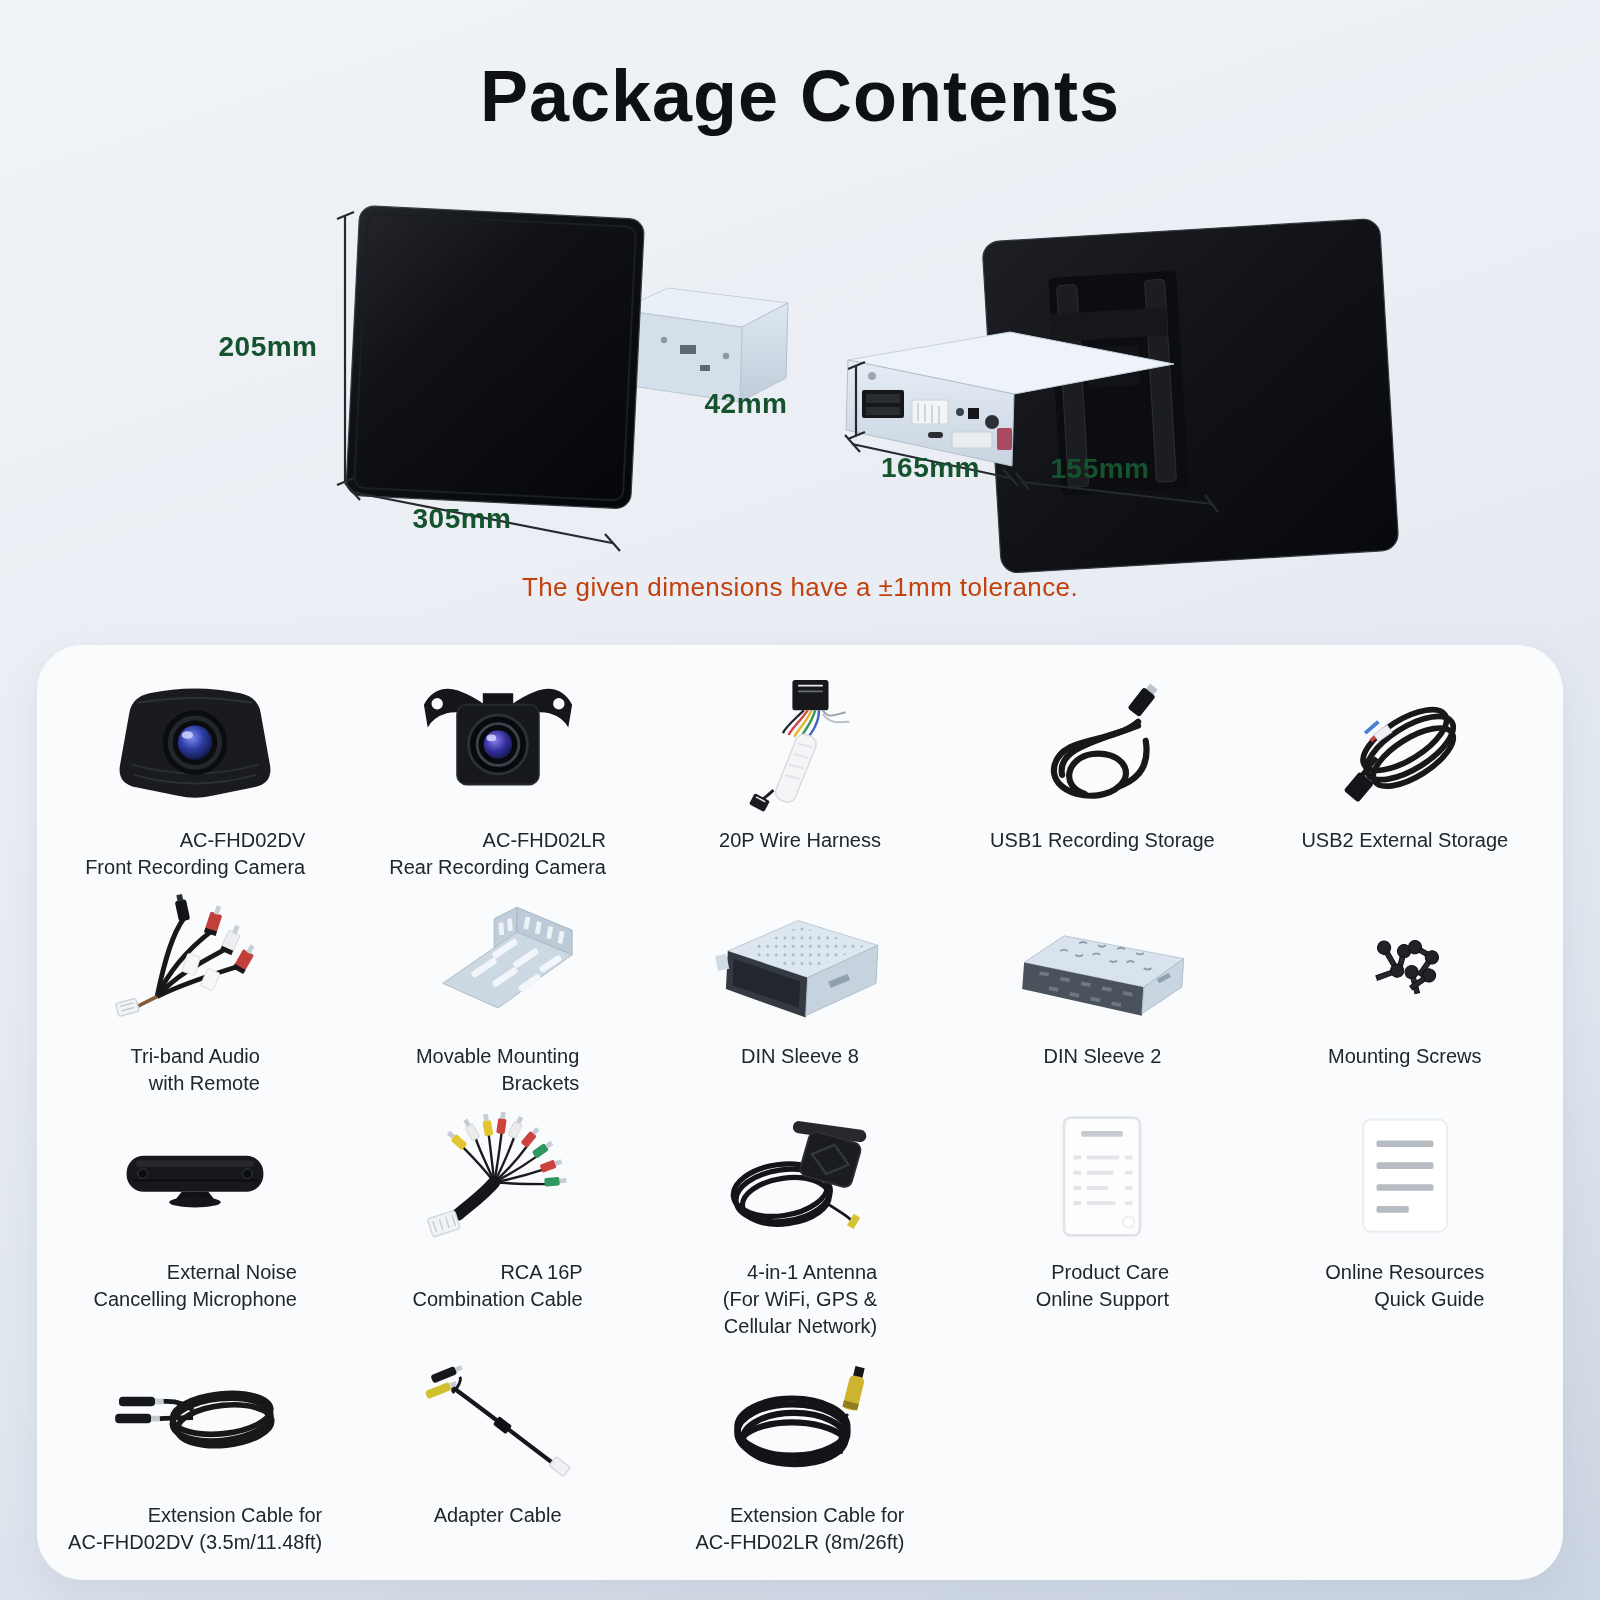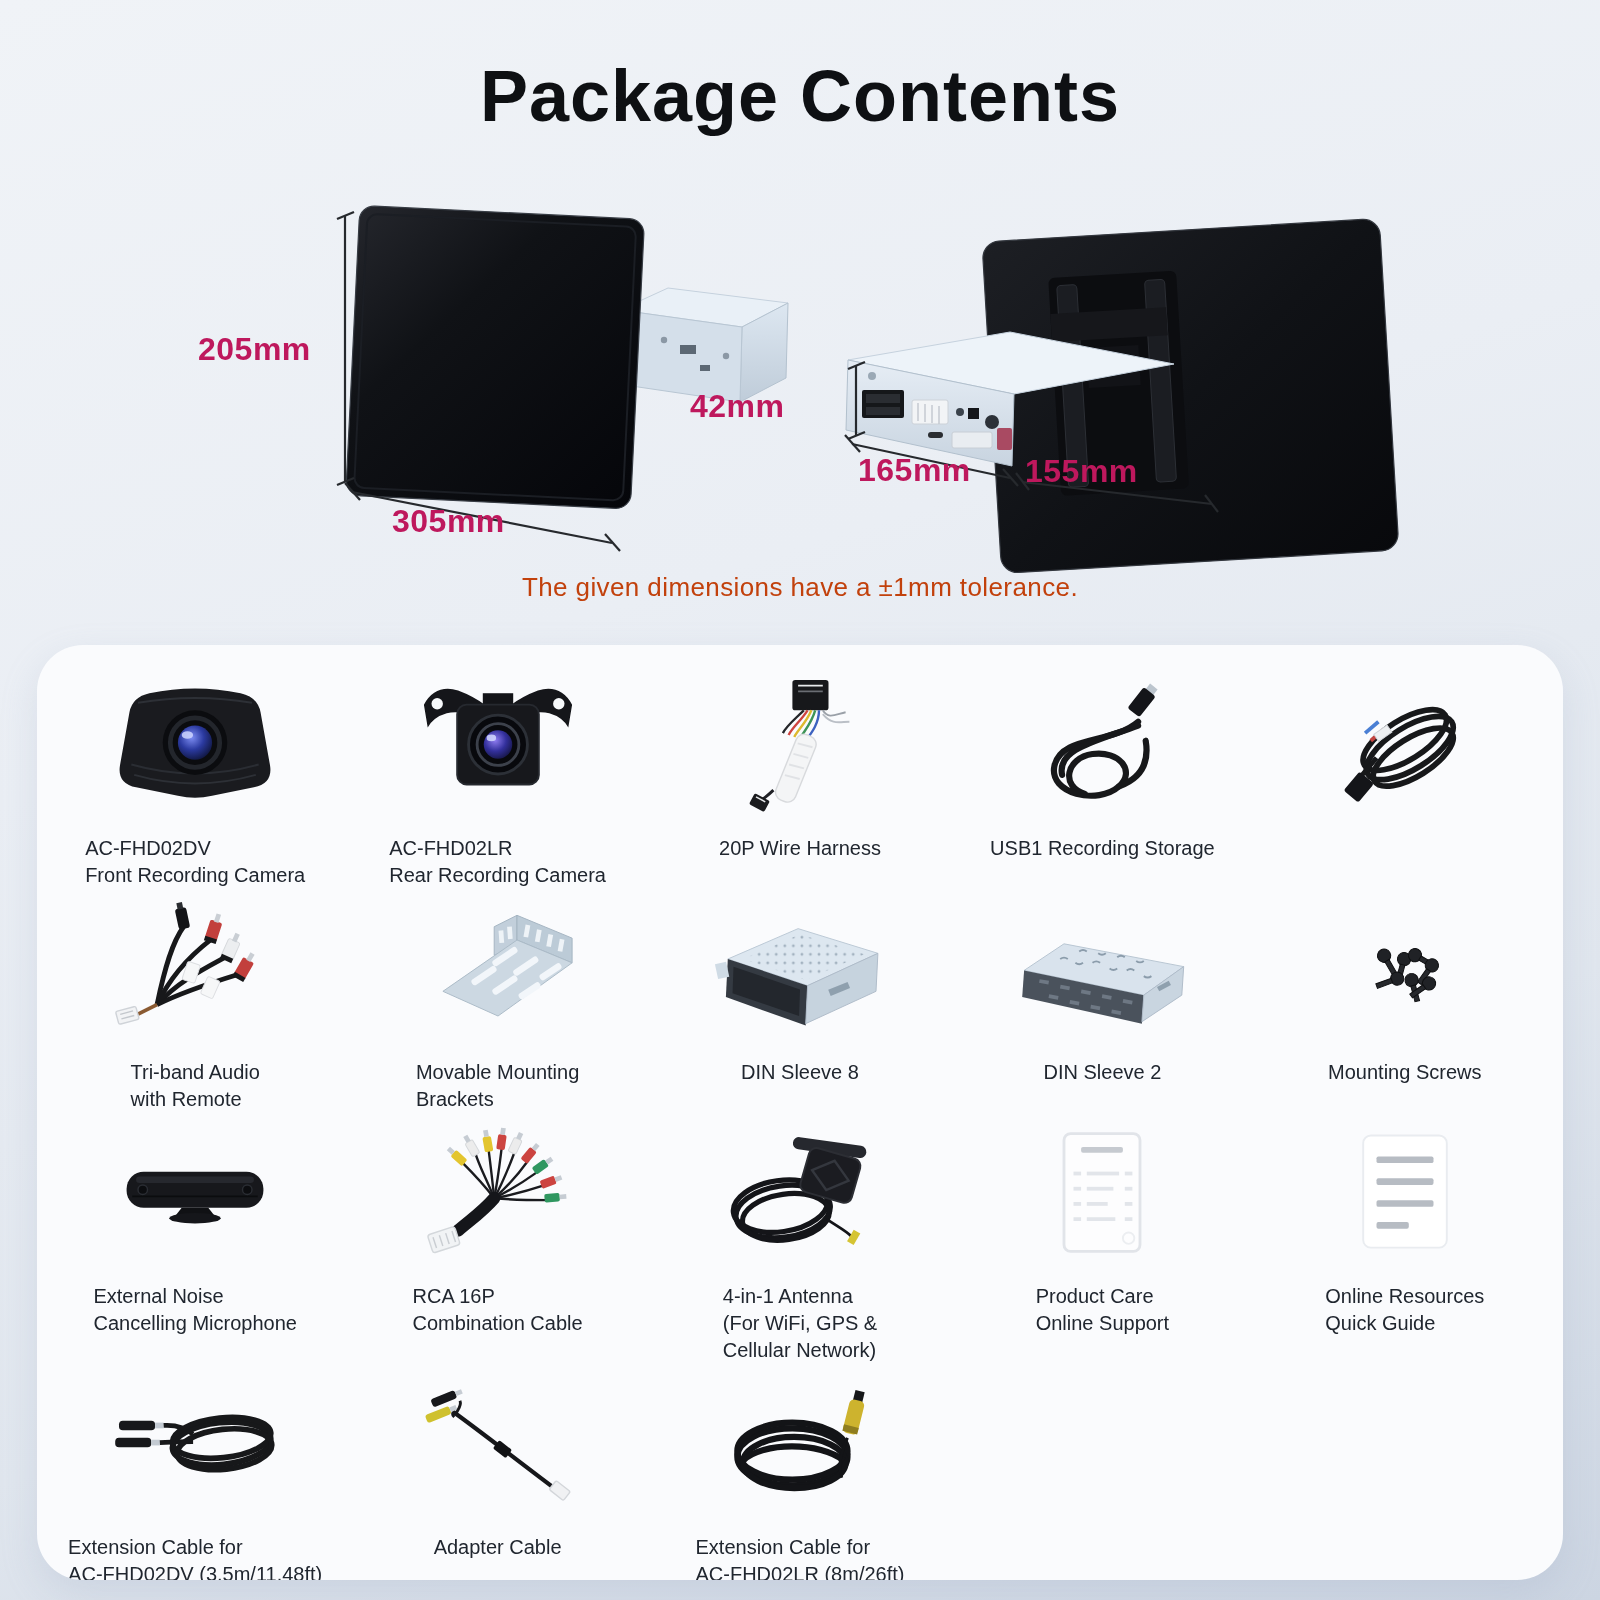--- a/index.html
+++ b/index.html
@@ -7,42 +7,42 @@
     width:1600px;height:1600px;position:relative;overflow:hidden;
     font-family:"Liberation Sans",sans-serif;
     background:linear-gradient(162deg,#f0f3f7 0%,#eaeef4 38%,#e0e6ee 70%,#ccd5e2 100%);
   }
   .title{
     position:absolute;top:55px;left:0;width:100%;text-align:center;
     font-size:72px;font-weight:800;color:#0e1013;letter-spacing:1px;
   }
   .hero{position:absolute;top:170px;left:0;width:1600px;height:440px;}
   .dim-label{
-    position:absolute;font-size:32px;font-weight:700;color:#be185d;
-    letter-spacing:.5px;
+    position:absolute;font-size:28px;font-weight:700;color:#14532d;
+    text-align:center;letter-spacing:.5px;
   }
   .note{
     position:absolute;top:572px;left:0;width:100%;text-align:center;
     font-size:26px;color:#c2410c;letter-spacing:.4px;
   }
   .card{
     position:absolute;left:37px;top:645px;width:1526px;height:935px;
     background:#fafbfd;border-radius:46px;
     box-shadow:0 14px 36px rgba(150,165,190,.22);
     overflow:hidden;
   }
   .grid{
     display:grid;grid-template-columns:repeat(5,1fr);
     padding:26px 10px 0 10px;row-gap:6px;column-gap:6px;
   }
   .item{display:flex;flex-direction:column;align-items:center;}
   .icon-box{height:148px;display:flex;align-items:center;justify-content:center;}
   .caption{
-    margin-top:16px;font-size:20px;line-height:1.35;color:#20262f;
-    text-align:left;white-space:pre-line;min-height:54px;font-weight:500;
+    margin-top:8px;font-size:20px;line-height:1.35;color:#20262f;
+    text-align:right;white-space:pre-line;min-height:54px;font-weight:500;
   }
 </style>
 </head>
 <body>
 
 <div class="title">Package Contents</div>
 
 <svg class="hero" viewBox="0 0 1600 440" width="1600" height="440">
   <defs>
     <linearGradient id="scrL" x1="0" y1="0" x2="1" y2="1">
@@ -256,20 +256,21 @@
           <line x1="64" y1="68" x2="78" y2="56" stroke="#c4453f" stroke-width="4"></line>
           <g transform="rotate(-35 76 60)">
               <rect x="68" y="56" width="17" height="9" fill="#eef0f2" stroke="#d2d5d9" stroke-width="1"></rect>
             </g>
           <path d="M70 86 C62 96 56 102 52 108" fill="none" stroke="#17181a" stroke-width="5"></path>
           <g transform="rotate(40 52 116)">
               <rect x="42" y="104" width="20" height="26" rx="3" fill="#141519"></rect>
             </g>
         </svg>
       </span>
+      <div class="caption">USB2 External Storage</div>
     </div>
 
     <div class="item">
       <span class="icon-box">
         <svg width="190" height="140" viewBox="0 0 200 145">
           <path d="M60 110 C68 72 76 44 88 28" fill="none" stroke="#17181a" stroke-width="5"></path>
           <path d="M60 110 C76 76 98 56 116 42" fill="none" stroke="#17181a" stroke-width="5"></path>
           <path d="M60 110 C82 86 110 72 132 60" fill="none" stroke="#17181a" stroke-width="5"></path>
           <path d="M60 110 C88 96 120 86 146 78" fill="none" stroke="#17181a" stroke-width="5"></path>
           <path d="M40 120 C48 116 54 113 60 110" fill="none" stroke="#8a5a32" stroke-width="4"></path>

